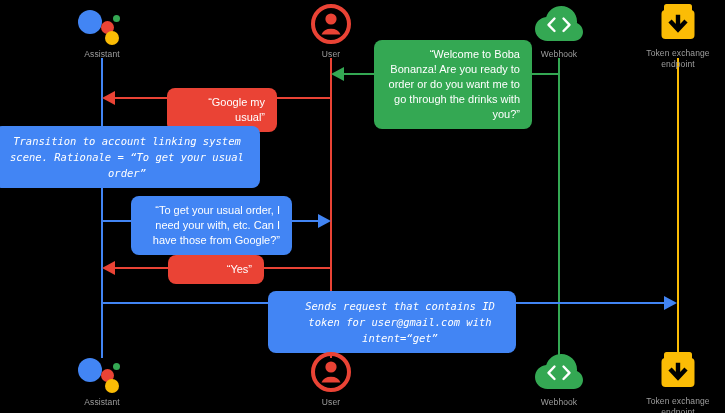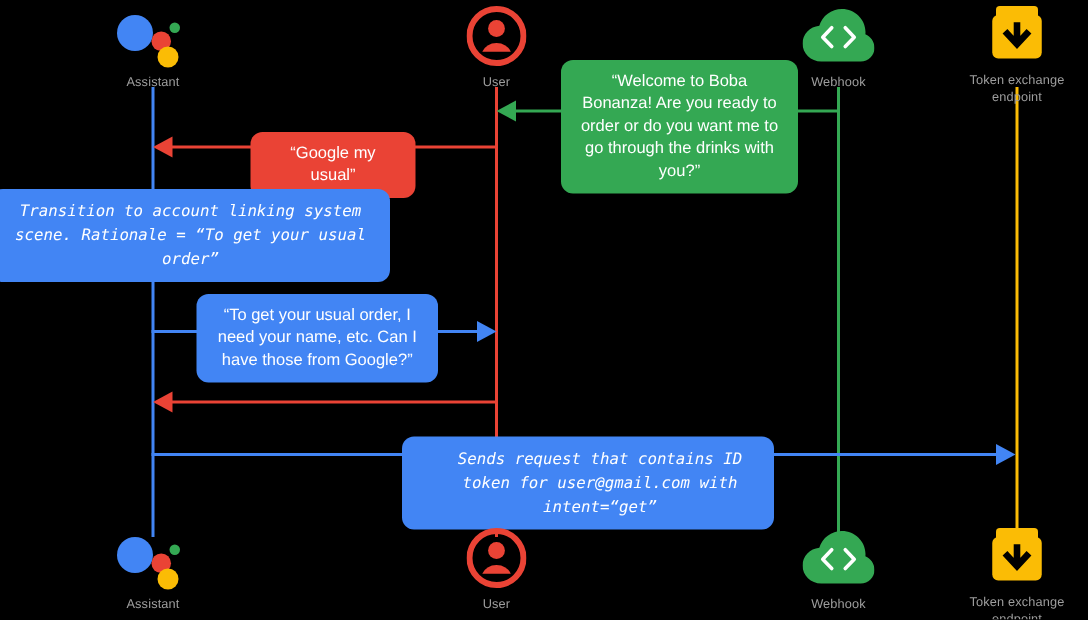--- a/index.html
+++ b/index.html
@@ -75,21 +75,21 @@
     border-bottom: 7px solid transparent;
   }
   .head-left  { border-right-width: 13px; border-right-style: solid; }
   .head-right { border-left-width: 13px; border-left-style: solid; }
 
   
   .bubble {
     position: absolute;
     border-radius: 8px;
     color: #ffffff;
-    text-align: center;
+    text-align: right;
     box-sizing: border-box;
   }
   .bubble-chat {
     font-size: 11px;
     line-height: 15px;
     padding: 7px 12px;
   }
   .bubble-sys {
     font-family: "DejaVu Sans Mono", "Liberation Mono", monospace;
     font-style: italic;
@@ -168,25 +168,26 @@
   <div class="arrow-line" style="left:108px; top:97px; width:223px; background:#EA4335;"></div>
   <div class="arrow-head head-left" style="left:102px; top:91px; border-right-color:#EA4335;"></div>
   <div class="bubble bubble-chat b-red" style="left:167px; top:88px; width:110px;">“Google my usual”</div>
 
   <div class="bubble bubble-sys b-blue" style="left:-6px; top:126px; width:266px;">Transition to account linking system scene.
 Rationale = “To get your usual order”</div>
 
   <div class="arrow-line" style="left:101px; top:220px; width:222px; background:#4285F4;"></div>
   <div class="arrow-head head-right" style="left:318px; top:214px; border-left-color:#4285F4;"></div>
   <div class="bubble bubble-chat b-blue" style="left:131px; top:196px; width:161px;">“To get your usual order,
-I need your name, etc.
+I need your with, etc.
 Can I have those from Google?”</div>
 
   <div class="arrow-line" style="left:108px; top:267px; width:223px; background:#EA4335;"></div>
   <div class="arrow-head head-left" style="left:102px; top:261px; border-right-color:#EA4335;"></div>
+  <div class="bubble bubble-chat b-red" style="left:168px; top:255px; width:96px;">“Yes”</div>
 
   <div class="arrow-line" style="left:101px; top:302px; width:570px; background:#4285F4;"></div>
   <div class="arrow-head head-right" style="left:664px; top:296px; border-left-color:#4285F4;"></div>
   <div class="bubble bubble-sys b-blue" style="left:268px; top:291px; width:248px;padding-left:28px;">Sends request that contains ID token for
 user@gmail.com with intent=“get”</div>
 
   <div class="actor" style="left:42px; top:352px;">
     <div class="icon-wrap">
       <div class="assist-logo">
         <i class="dot-blue"></i>

